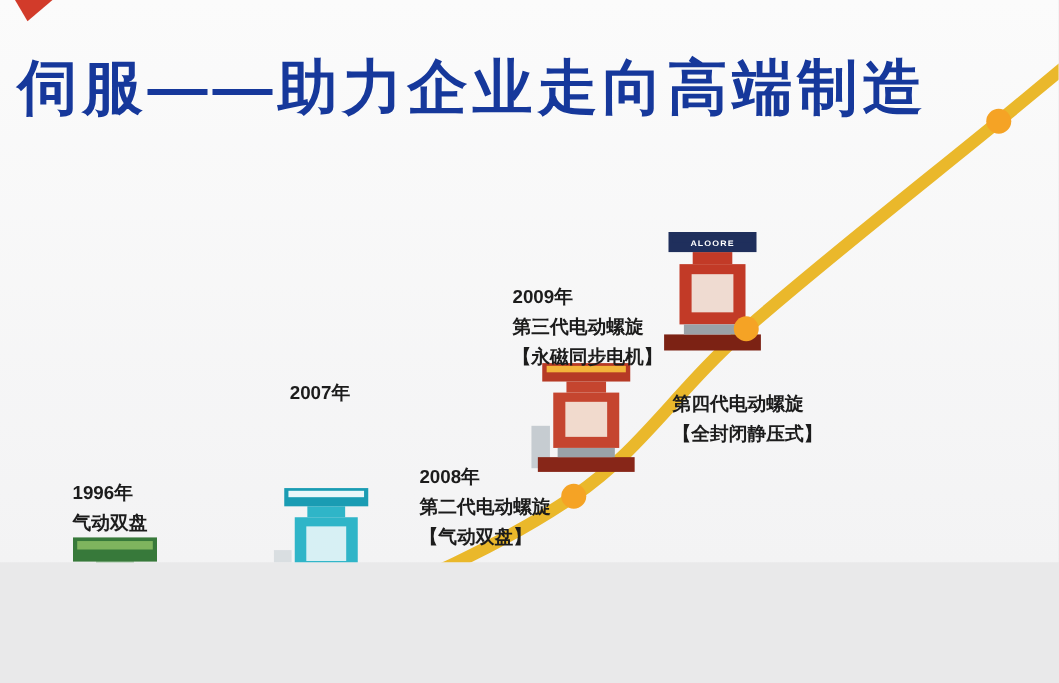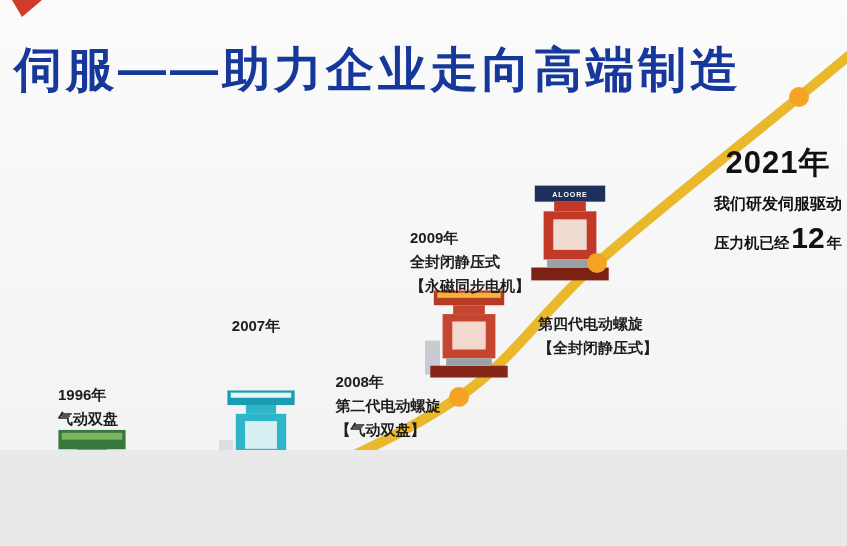--- a/index.html
+++ b/index.html
@@ -120,40 +120,35 @@
     <circle cx="597" cy="263" r="10" fill="#f5a325"></circle>
     <circle cx="799" cy="97" r="10" fill="#f5a325"></circle>
   </svg>
 
   <div class="milestone" style="left:88px; top:383px">
     <div>1996年</div>
     <div>气动双盘</div>
     <div></div>
   </div>
 
-  <div class="milestone" style="left:256px; top:314px">
+  <div class="milestone" style="left:256px; top:303px">
     <div>2007年</div>
   </div>
 
   <div class="milestone" style="left:388px; top:370px">
     <div>2008年</div>
     <div>第二代电动螺旋</div>
     <div>【气动双盘】</div>
   </div>
 
   <div class="milestone" style="left:470px; top:226px">
     <div>2009年</div>
-    <div>全封闭静压式</div>
+    <div>第三代电动螺旋</div>
     <div>【永磁同步电机】</div>
   </div>
 
   <div class="milestone" style="left:598px; top:312px">
     <div>第四代电动螺旋</div>
     <div>【全封闭静压式】</div>
   </div>
 
-  <div class="highlight">
-    <div class="h-year">2021年</div>
-    <div class="h-line1">我们研发伺服驱动</div>
-    <div class="h-line2"><span>压力机已经</span><span class="big-num">12</span><span>年</span></div>
-  </div>
 
 </div>
 
 </body></html>

